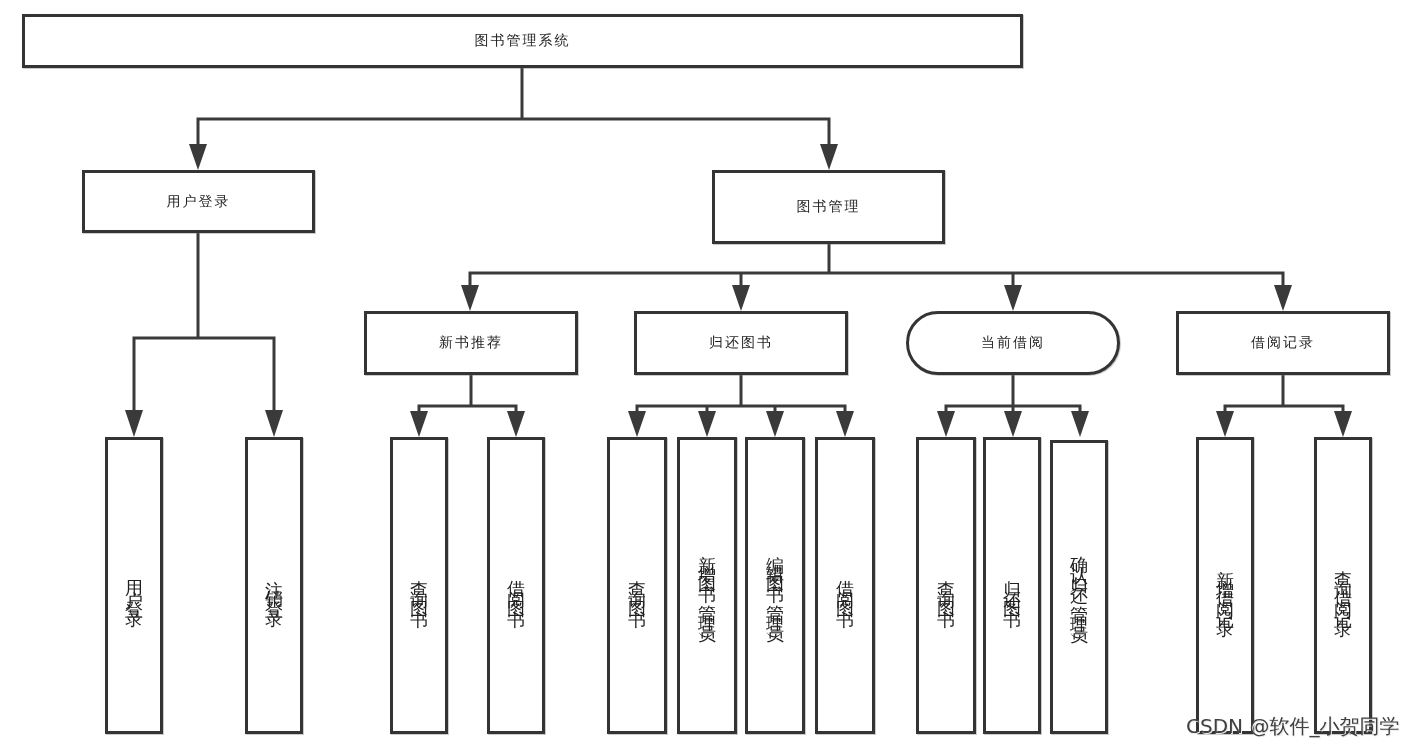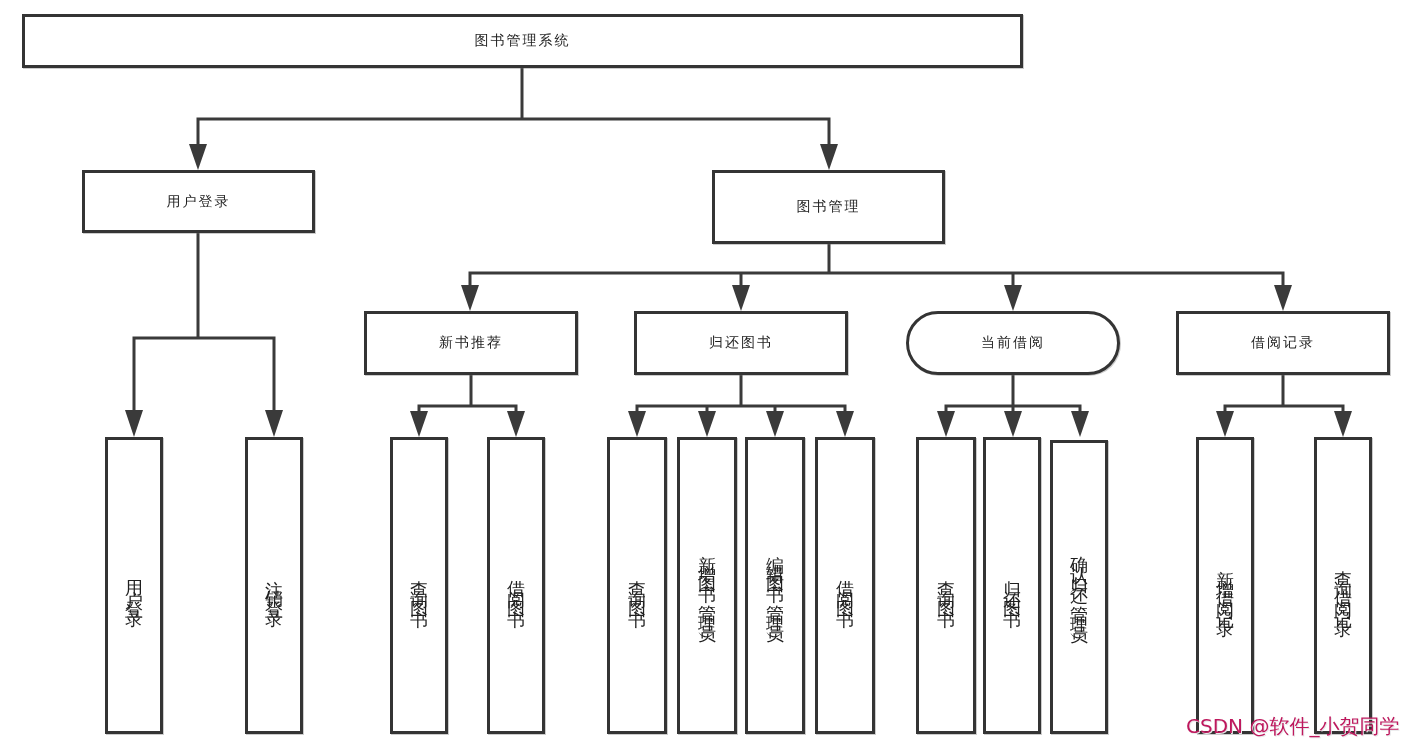--- a/index.html
+++ b/index.html
@@ -41,21 +41,21 @@
     font-size: 18px;
     letter-spacing: 10px;
     line-height: 1;
     white-space: nowrap;
   }
   .watermark {
     position: absolute;
     left: 1186px;
     top: 713px;
     font-size: 20px;
-    color: #be185d;
+    color: #404040;
     text-shadow: 1px 1px 0 #e8e8ea;
     white-space: nowrap;
   }
 </style>
 </head>
 <body>
 
 <div id="stage">
 
   <svg id="wires" viewBox="0 0 1405 747" xmlns="http://www.w3.org/2000/svg">

